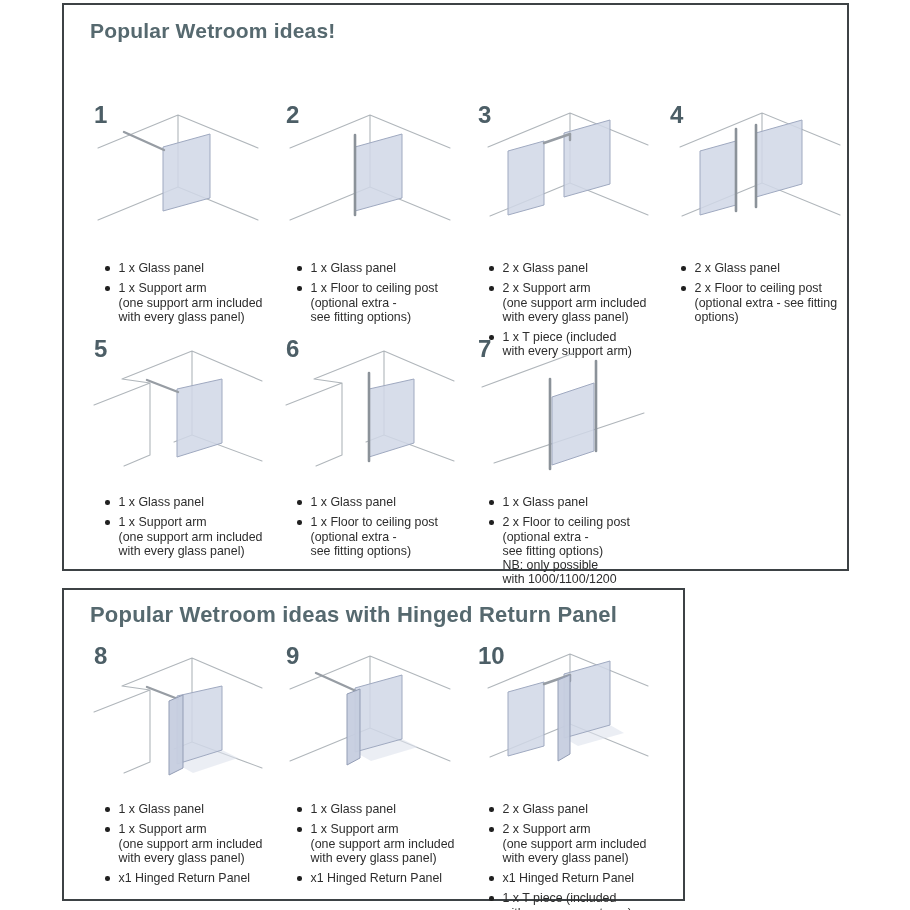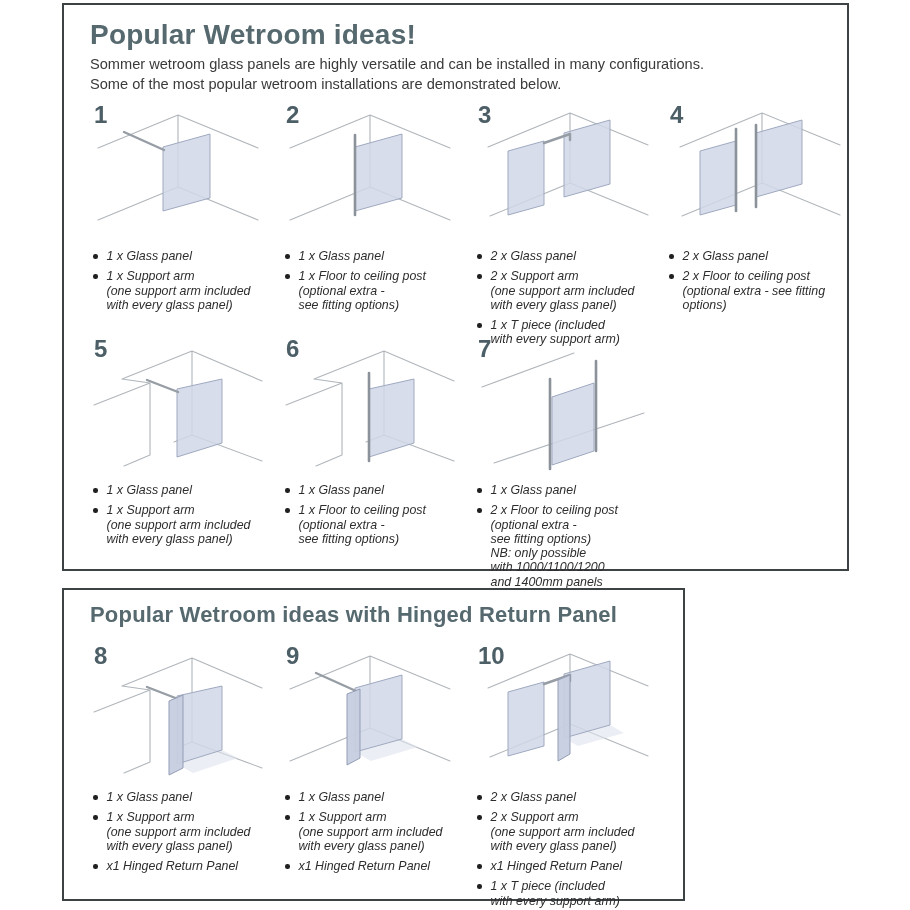--- a/index.html
+++ b/index.html
@@ -1,46 +1,42 @@
 <!DOCTYPE html>
 <html><head>
 <meta charset="utf-8">
 <style>
   html,body{margin:0;padding:0;background:#ffffff;}
   .page{position:relative;width:910px;height:910px;background:#ffffff;font-family:"Liberation Sans",sans-serif;overflow:hidden;}
   .box{position:absolute;border:2px solid #3d4245;background:#ffffff;box-sizing:border-box;}
   #box1{left:62px;top:3px;width:787px;height:568px;}
   #box2{left:62px;top:588px;width:623px;height:313px;}
   .section-title{position:absolute;left:26px;margin:0;color:#56696f;font-weight:bold;letter-spacing:.2px;}
-  #box1 .section-title{top:14px;font-size:28px;}
+  #box1 .section-title{top:14px;font-size:21px;}
   #box2 .section-title{top:12px;font-size:22px;}
   .intro{position:absolute;left:26px;top:50px;font-size:14.6px;color:#3a3a3a;line-height:1.34;}
   .row{position:absolute;left:24px;display:flex;}
   #s1-row1{top:96px;}
   #s1-row2{top:330px;}
   #s2-row1{top:52px;}
   .item{position:relative;width:192px;height:228px;flex:0 0 auto;}
   .item-number{position:absolute;left:6px;top:0;font-size:24px;font-weight:bold;color:#4c5e66;}
   .diagram{position:absolute;left:2px;top:2px;width:178px;height:140px;}
-  .bullets{position:absolute;left:2px;top:148px;width:186px;margin:0;padding:0;list-style:none;font-style:italic;}
+  .bullets{position:absolute;left:2px;top:148px;width:186px;margin:12px;padding:0;list-style:none;}
   .bullets li{display:flex;margin:0 0 6px 0;}
   .dot{flex:0 0 auto;width:4.5px;height:4.5px;border-radius:50%;background:#202020;margin:5px 9px 0 3px;}
   .btxt{font-size:12.4px;line-height:1.15;color:#2d2d2d;white-space:pre-line;}
 </style>
 </head>
 <body>
 
 <div class="page">
 
   <section class="box" id="box1">
     <h1 class="section-title">Popular Wetroom ideas!</h1>
-    <div class="intro">
-      <div>Sommer wetroom glass panels are highly versatile and can be installed in many configurations.</div>
-      <div>Some of the most popular wetroom installations are demonstrated below.</div>
-    </div>
     <div class="row" id="s1-row1">
         <div class="item">
           <div class="item-number">1</div>
           <div class="diagram"><svg width="178" height="140" viewBox="0 0 178 140">
               <path stroke="#b0b6bb" stroke-width="1.1" fill="none" stroke-linecap="round" d="M88,12 L8,45 M88,12 L168,45 M88,12 L88,84 M88,84 L8,117 M88,84 L168,117"></path>
               <polygon fill="#d0d7e6" fill-opacity="0.85" stroke="#9fa9c0" stroke-width="1" points="73,44 120,31 120,95 73,108"></polygon>
               <line stroke="#979da4" stroke-width="2.4" stroke-linecap="round" x1="74" y1="47" x2="34" y2="29"></line>
             </svg></div>
           <ul class="bullets">
             <li>

